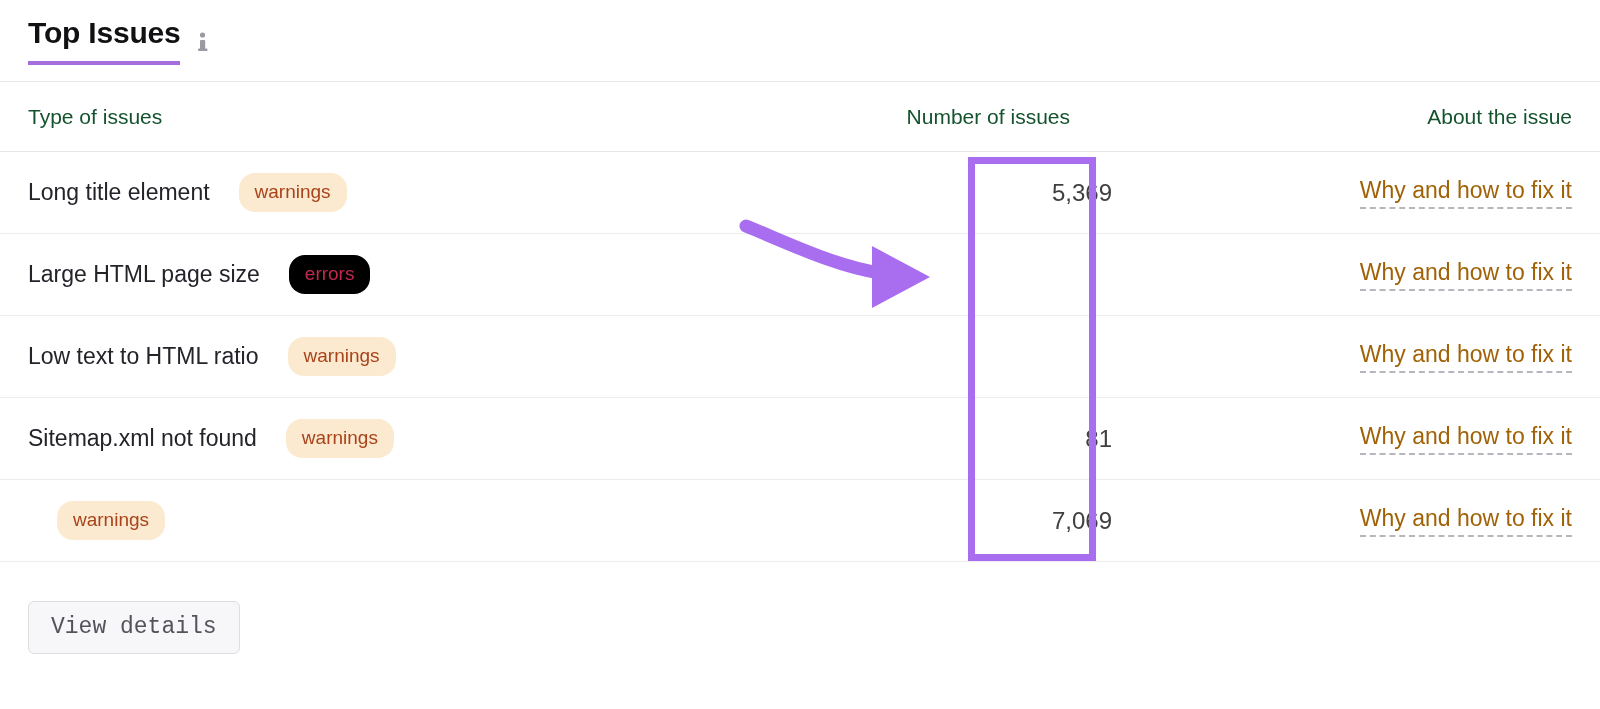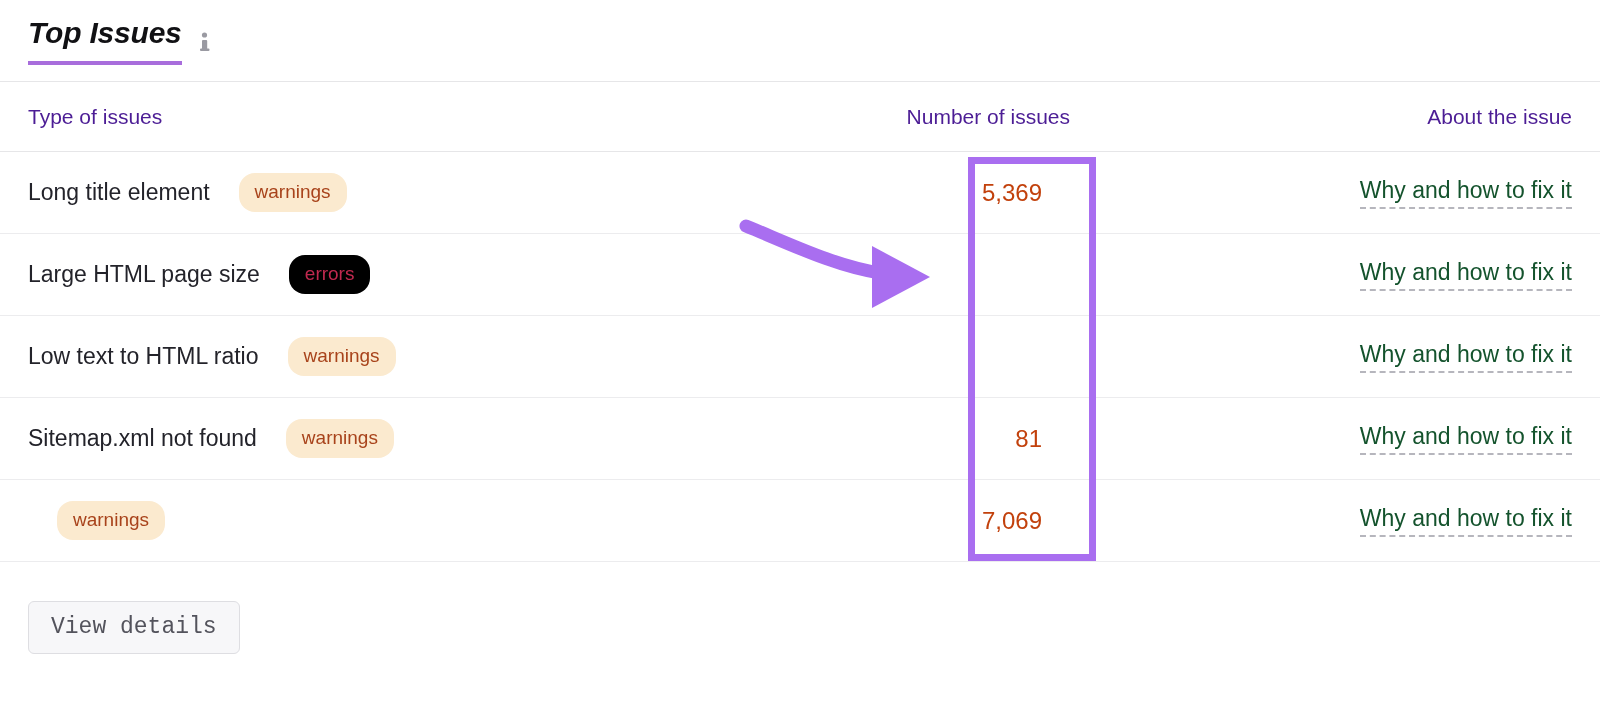--- a/index.html
+++ b/index.html
@@ -44,21 +44,20 @@
     align-items: center;
   }
   .panel-title {
     font-size: 30px;
     font-weight: bold;
     letter-spacing: -0.2px;
     color: #111114;
     line-height: 34px;
     padding-bottom: 11px;
     border-bottom: 4px solid #a86ddc;
-    font-style: italic;
   }
   .info-icon {
     margin-left: 14px;
     margin-top: 2px;
     width: 18px;
     height: 22px;
     display: inline-block;
     color: #9a9aa2;
   }
   .info-icon svg { display: block; }
@@ -73,21 +72,21 @@
     box-sizing: border-box;
     border-bottom: 1px solid #e6e6e8;
   }
   .col-head .cell {
     position: absolute;
     top: 0;
     height: 70px;
     display: flex;
     align-items: center;
     font-size: 21px;
-    color: #4c1d95;
+    color: #14532d;
   }
   .ch-type  { left: 28px; }
   .ch-num   { left: 620px; width: 450px; justify-content: flex-end; }
   .ch-about { left: 1100px; width: 472px; justify-content: flex-end; }
 
   
   .rows {
     position: absolute;
     left: 0;
     top: 152px;
@@ -127,34 +126,34 @@
   .badge-warnings {
     background: #fbeacf;
     color: #a8431b;
   }
   .badge-errors {
     background: #000000;
     color: #c1294f;
   }
 
   .c-num {
-    left: 586px;
+    left: 656px;
     width: 456px;
     justify-content: flex-end;
     font-size: 24px;
-    color: #c2410c;
+    color: #404040;
   }
   .c-about {
     left: 1100px;
     width: 472px;
     justify-content: flex-end;
   }
   .fix-link {
     font-size: 23px;
-    color: #14532d;
+    color: #a16207;
     border-bottom: 2px dashed #b6b6bd;
     padding-bottom: 3px;
     text-decoration: none;
     white-space: nowrap;
     cursor: pointer;
   }
 
   
   .footer {
     position: absolute;

